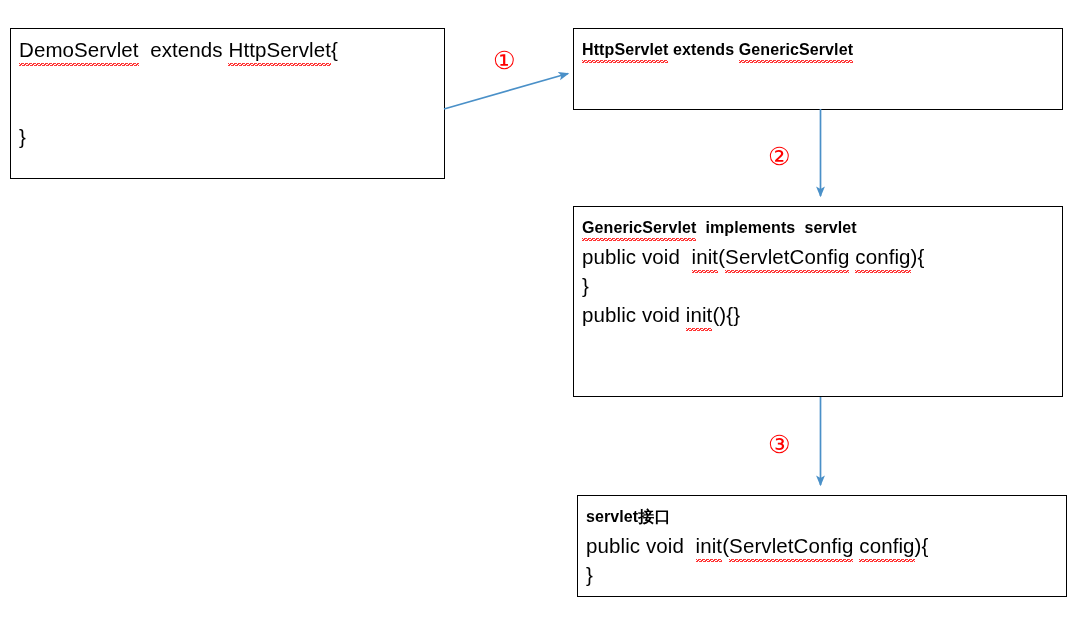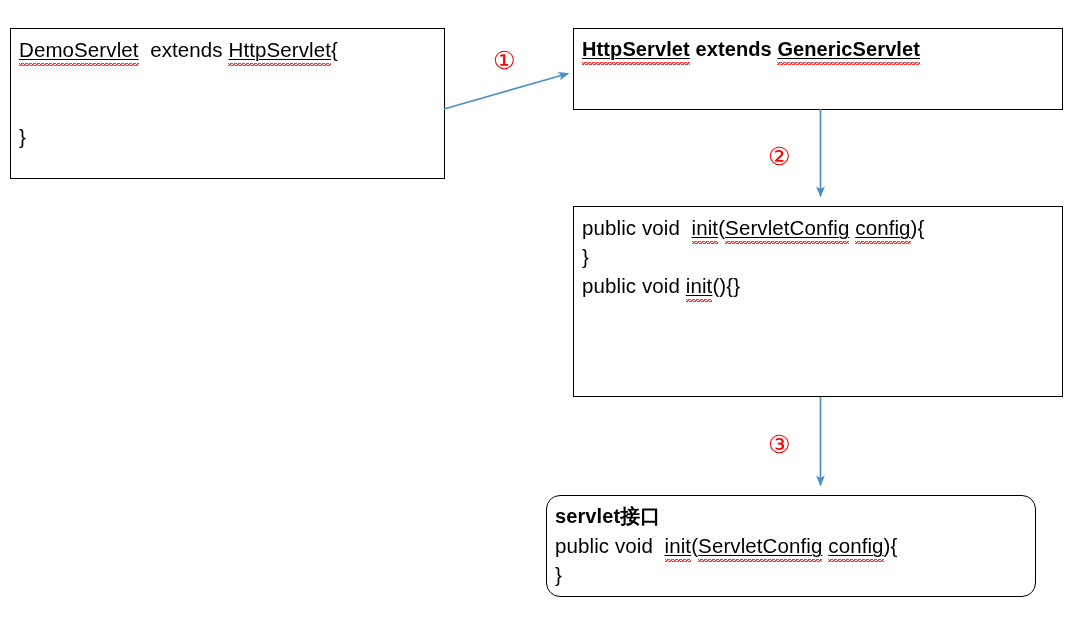--- a/index.html
+++ b/index.html
@@ -29,33 +29,32 @@
   }
   .code-line {
     font-size: 20.5px;
     line-height: 29px;
     color: #000000;
     white-space: pre;
     letter-spacing: 0.1px;
   }
   .code-line.bold {
     font-weight: bold;
-    font-size: 20px;
+    font-size: 16px;
   }
   .code-line.indent {
     padding-left: 103px;
   }
   .code-line.blank {
     color: transparent;
   }
 
   
   .sq {
     position: relative;
-    text-decoration: underline;
     text-decoration-color: #000000;
     text-decoration-thickness: 1px;
     text-underline-offset: 2px;
     text-align: center;
   }
   .sq::after {
     content: "";
     position: absolute;
     left: 0;
     right: 0;
@@ -94,26 +93,27 @@
       <div class="code-line blank">&nbsp;</div>
       <div class="code-line blank">&nbsp;</div>
       <div class="code-line"><span>}</span></div>
     </div>
 
   <div class="code-box" id="box-http" style="left:573px; top:28px; width:490px; height:82px;">
       <div class="code-line bold"><span class="sq">HttpServlet</span><span>&nbsp;extends&nbsp;</span><span class="sq">GenericServlet</span></div>
     </div>
 
   <div class="code-box" id="box-generic" style="left:573px; top:206px; width:490px; height:191px;">
+      <div class="code-line bold"><span class="sq">GenericServlet</span><span>&nbsp;&nbsp;implements&nbsp;&nbsp;servlet</span></div>
       <div class="code-line"><span>public&nbsp;void&nbsp;&nbsp;</span><span class="sq">init</span><span>(</span><span class="sq">ServletConfig</span><span>&nbsp;</span><span class="sq">config</span><span>){</span></div>
       <div class="code-line"><span>}</span></div>
       <div class="code-line"><span>public&nbsp;void&nbsp;</span><span class="sq">init</span><span>(){}</span></div>
     </div>
 
-  <div class="code-box" id="box-interface" style="left:546px; top:495px; width:490px; height:102px;border-radius:14px;">
+  <div class="code-box" id="box-interface" style="left:577px; top:495px; width:490px; height:102px;">
       <div class="code-line bold"><span>servlet接口</span></div>
       <div class="code-line"><span>public&nbsp;void&nbsp;&nbsp;</span><span class="sq">init</span><span>(</span><span class="sq">ServletConfig</span><span>&nbsp;</span><span class="sq">config</span><span>){</span></div>
       <div class="code-line"><span>}</span></div>
     </div>
 
   <svg class="connector" style="left:440px; top:60px;" width="145" height="60">
     <defs>
       <marker id="ah1" markerWidth="7" markerHeight="7" refX="5.6" refY="3.1" orient="auto" markerUnits="strokeWidth">
         <path d="M0,0.5 L6.4,3.1 L0,5.7 L1.5,3.1 Z" fill="#4a90c8"></path>
       </marker>

